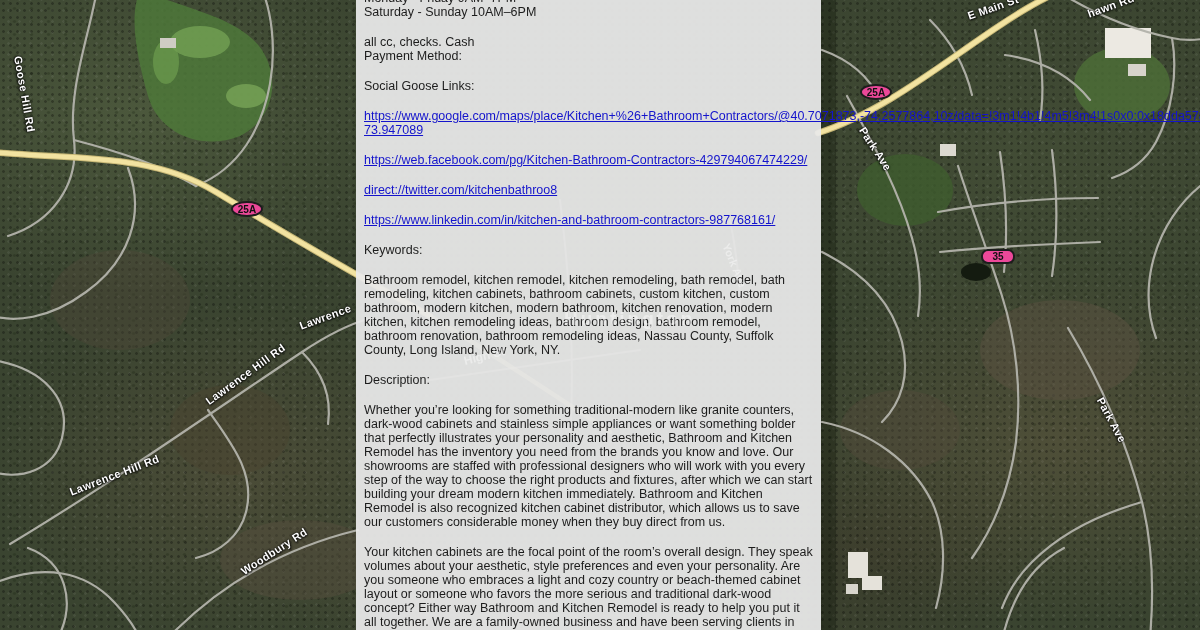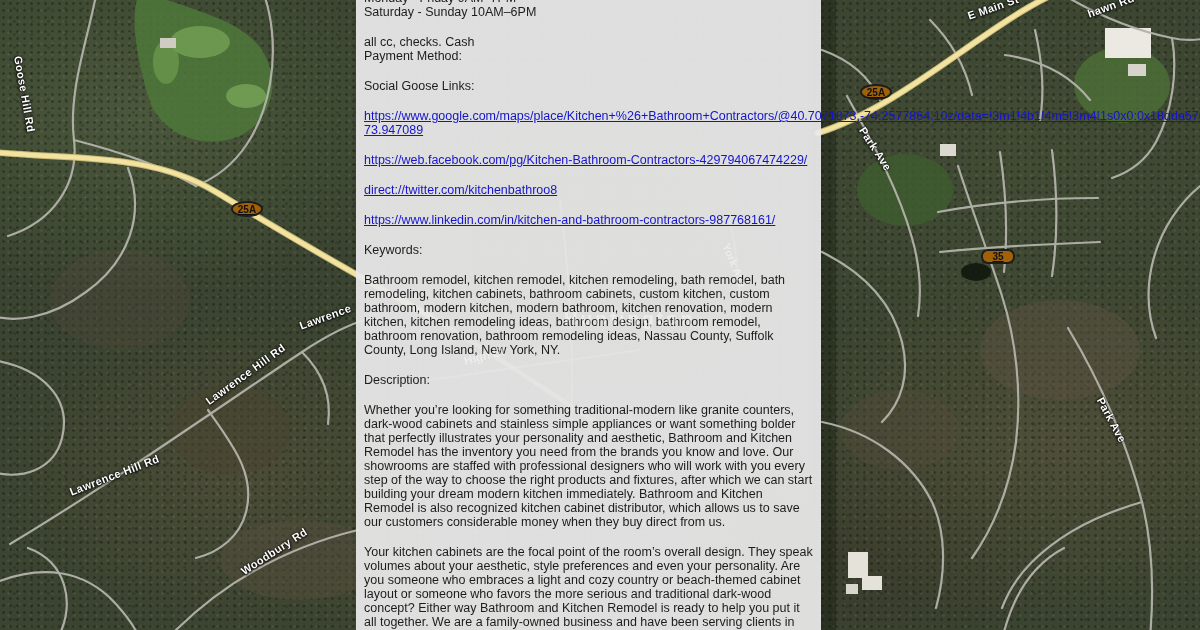--- a/index.html
+++ b/index.html
@@ -30,24 +30,23 @@
     background-position:0 0, 3px 5px, 6px 2px;
   }
   .roads-svg{position:absolute;inset:0;z-index:2;}
   
   .rl{
     position:absolute;z-index:3;color:#fff;font-size:11px;font-weight:bold;
     letter-spacing:.4px;white-space:nowrap;transform-origin:0 50%;
     text-shadow:0 1px 2px rgba(0,0,0,.95),0 0 3px rgba(0,0,0,.75),0 0 1px rgba(0,0,0,.9);
   }
   .shield{
-    position:absolute;z-index:3;background:#a16207;border:2px solid #1d1d1d;color:#111;
+    position:absolute;z-index:3;background:#ec4899;border:2px solid #1d1d1d;color:#111;
     font-size:10px;font-weight:bold;display:flex;align-items:center;justify-content:center;
     box-sizing:border-box;
-    text-decoration:underline;
   }
   .shield.oval{width:32px;height:16px;border-radius:50%;}
   .shield.sq{width:34px;height:15px;border-radius:7px;}
   .faint{
     position:absolute;z-index:6;color:rgba(255,255,255,.42);font-weight:bold;
     white-space:nowrap;transform-origin:0 50%;
   }
   
   .panel{
     position:absolute;left:356px;top:-9px;width:449px;height:700px;

